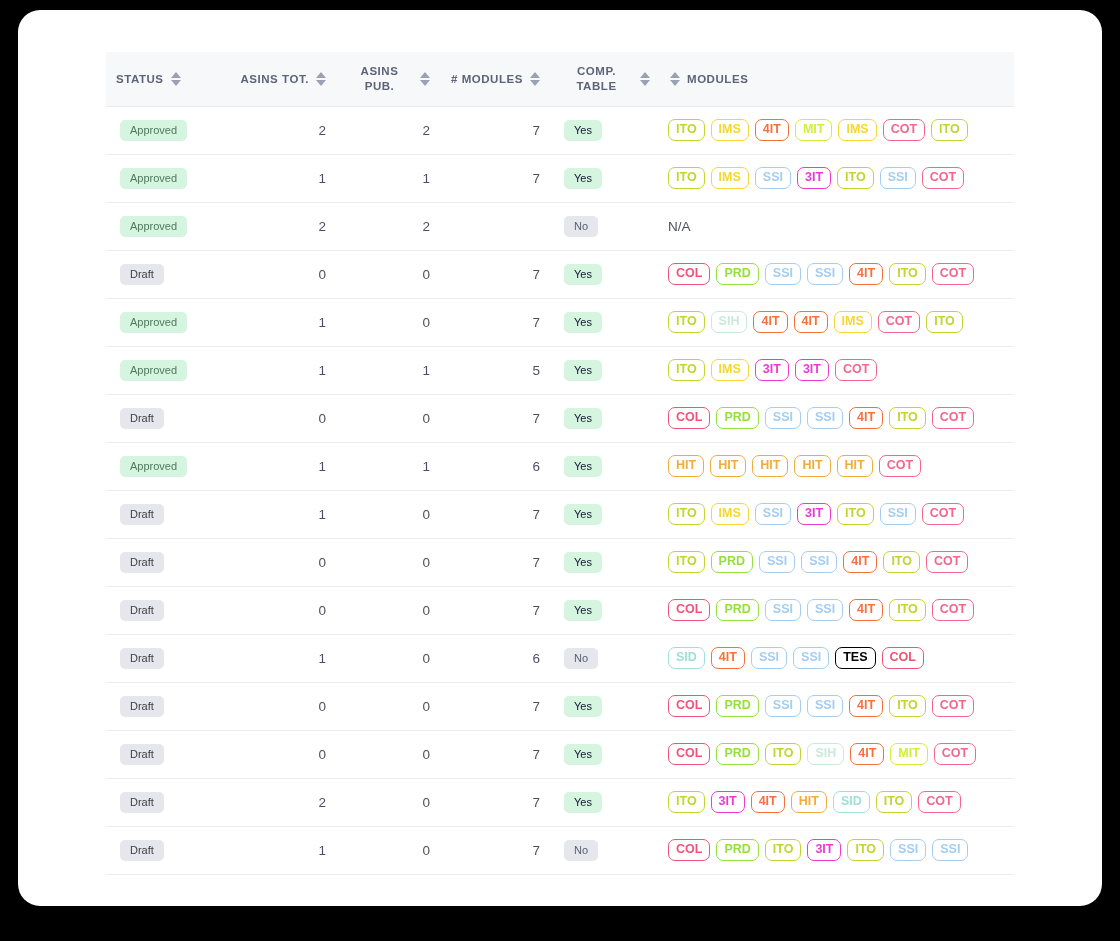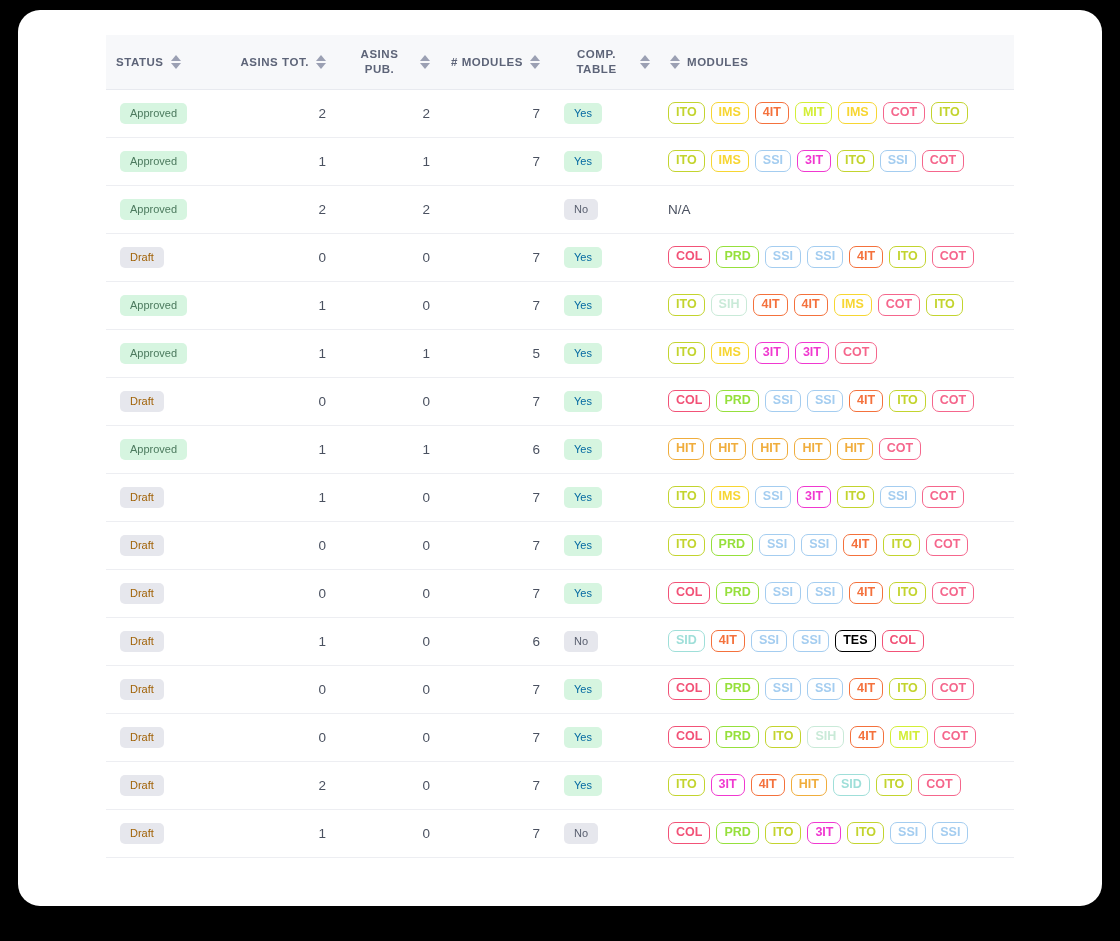--- a/index.html
+++ b/index.html
@@ -12,21 +12,21 @@
   #card {
     position: absolute;
     left: 18px; top: 10px;
     width: 1084px; height: 896px;
     background: #ffffff;
     border-radius: 22px;
     overflow: hidden;
   }
   #table-wrap {
     position: absolute;
-    left: 88px; top: 25px;
+    left: 88px; top: 42px;
     width: 908px;
   }
   table {
     border-collapse: collapse;
     width: 908px;
     table-layout: fixed;
   }
   thead tr { background: #f7f8fa; }
   thead th {
     font-size: 11.5px;
@@ -71,22 +71,22 @@
   td.c-mod { text-align: left; padding-left: 8px; }
 
   .pill {
     display: inline-block;
     padding: 5px 10px;
     border-radius: 5px;
     font-size: 11px;
     line-height: 1;
   }
   .pill.approved { background: #d6f5e0; color: #4c7a5e; }
-  .pill.draft    { background: #e6e7ed; color: #a16207; }
-  .pill.yes      { background: #d6f5e0; color: #0369a1; }
+  .pill.draft    { background: #e6e7ed; color: #404040; }
+  .pill.yes      { background: #d6f5e0; color: #0f172a; }
   .pill.no       { background: #e6e7ed; color: #5a6070; }
 
   .mods { display: flex; flex-wrap: nowrap; gap: 6px; align-items: center; }
   .mod {
     display: inline-block;
     border: 1.6px solid currentColor;
     border-radius: 7px;
     padding: 3px 7px 4px;
     font-size: 12.5px;
     font-weight: bold;

